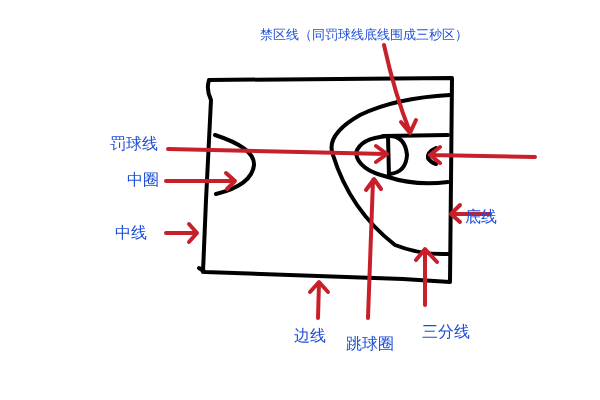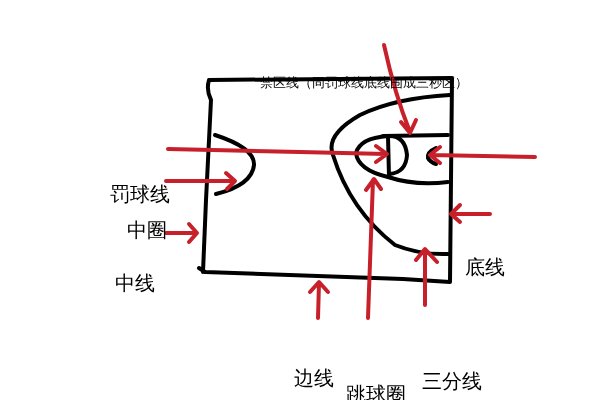--- a/index.html
+++ b/index.html
@@ -1,21 +1,21 @@
 <!DOCTYPE html>
 <html><head>
   <meta charset="utf-8">
   <style>
     html, body { margin: 0; padding: 0; background: #ffffff; }
     body { width: 600px; height: 400px; position: relative; overflow: hidden;
            font-family: "DejaVu Sans", sans-serif; }
     .stage { position: absolute; left: 0; top: 0; width: 600px; height: 400px; }
-    .label { position: absolute; color: #000000; white-space: nowrap; line-height: 1; margin-top: 48px; }
+    .label { position: absolute; color: #1d4ed8; white-space: nowrap; line-height: 1; }
     .label.small { font-size: 13px; }
-    .label.big { font-size: 20px; }
+    .label.big { font-size: 16px; }
   </style>
 </head>
 <body>
 
 <div class="stage">
   <svg width="600" height="400" viewBox="0 0 600 400">
     <g fill="none" stroke="#000" stroke-width="4" stroke-linecap="round" stroke-linejoin="round">
 
       <path d="M209 80 L452 78 L450 282 L403 279 L205 272 L199 268 M209 80 Q206 90 211 100 L206 200 L203 272"></path>
 
@@ -51,16 +51,16 @@
 
       <path d="M425 305 L425 250 M416 260 L425 249 L437 262"></path>
     </g>
   </svg>
 
   <span class="label small" style="left:260px;top:28px;">禁区线（同罚球线底线围成三秒区）</span>
   <span class="label big" style="left:110px;top:136px;">罚球线</span>
   <span class="label big" style="left:127px;top:172px;">中圈</span>
   <span class="label big" style="left:115px;top:225px;">中线</span>
   <span class="label big" style="left:465px;top:209px;">底线</span>
-  <span class="label big" style="left:294px;top:320px;">边线</span>
+  <span class="label big" style="left:294px;top:328px;">边线</span>
   <span class="label big" style="left:346px;top:336px;">跳球圈</span>
   <span class="label big" style="left:422px;top:325px;font-family:Liberation Mono, monospace;">三分线</span>
 </div>
 
 </body></html>

